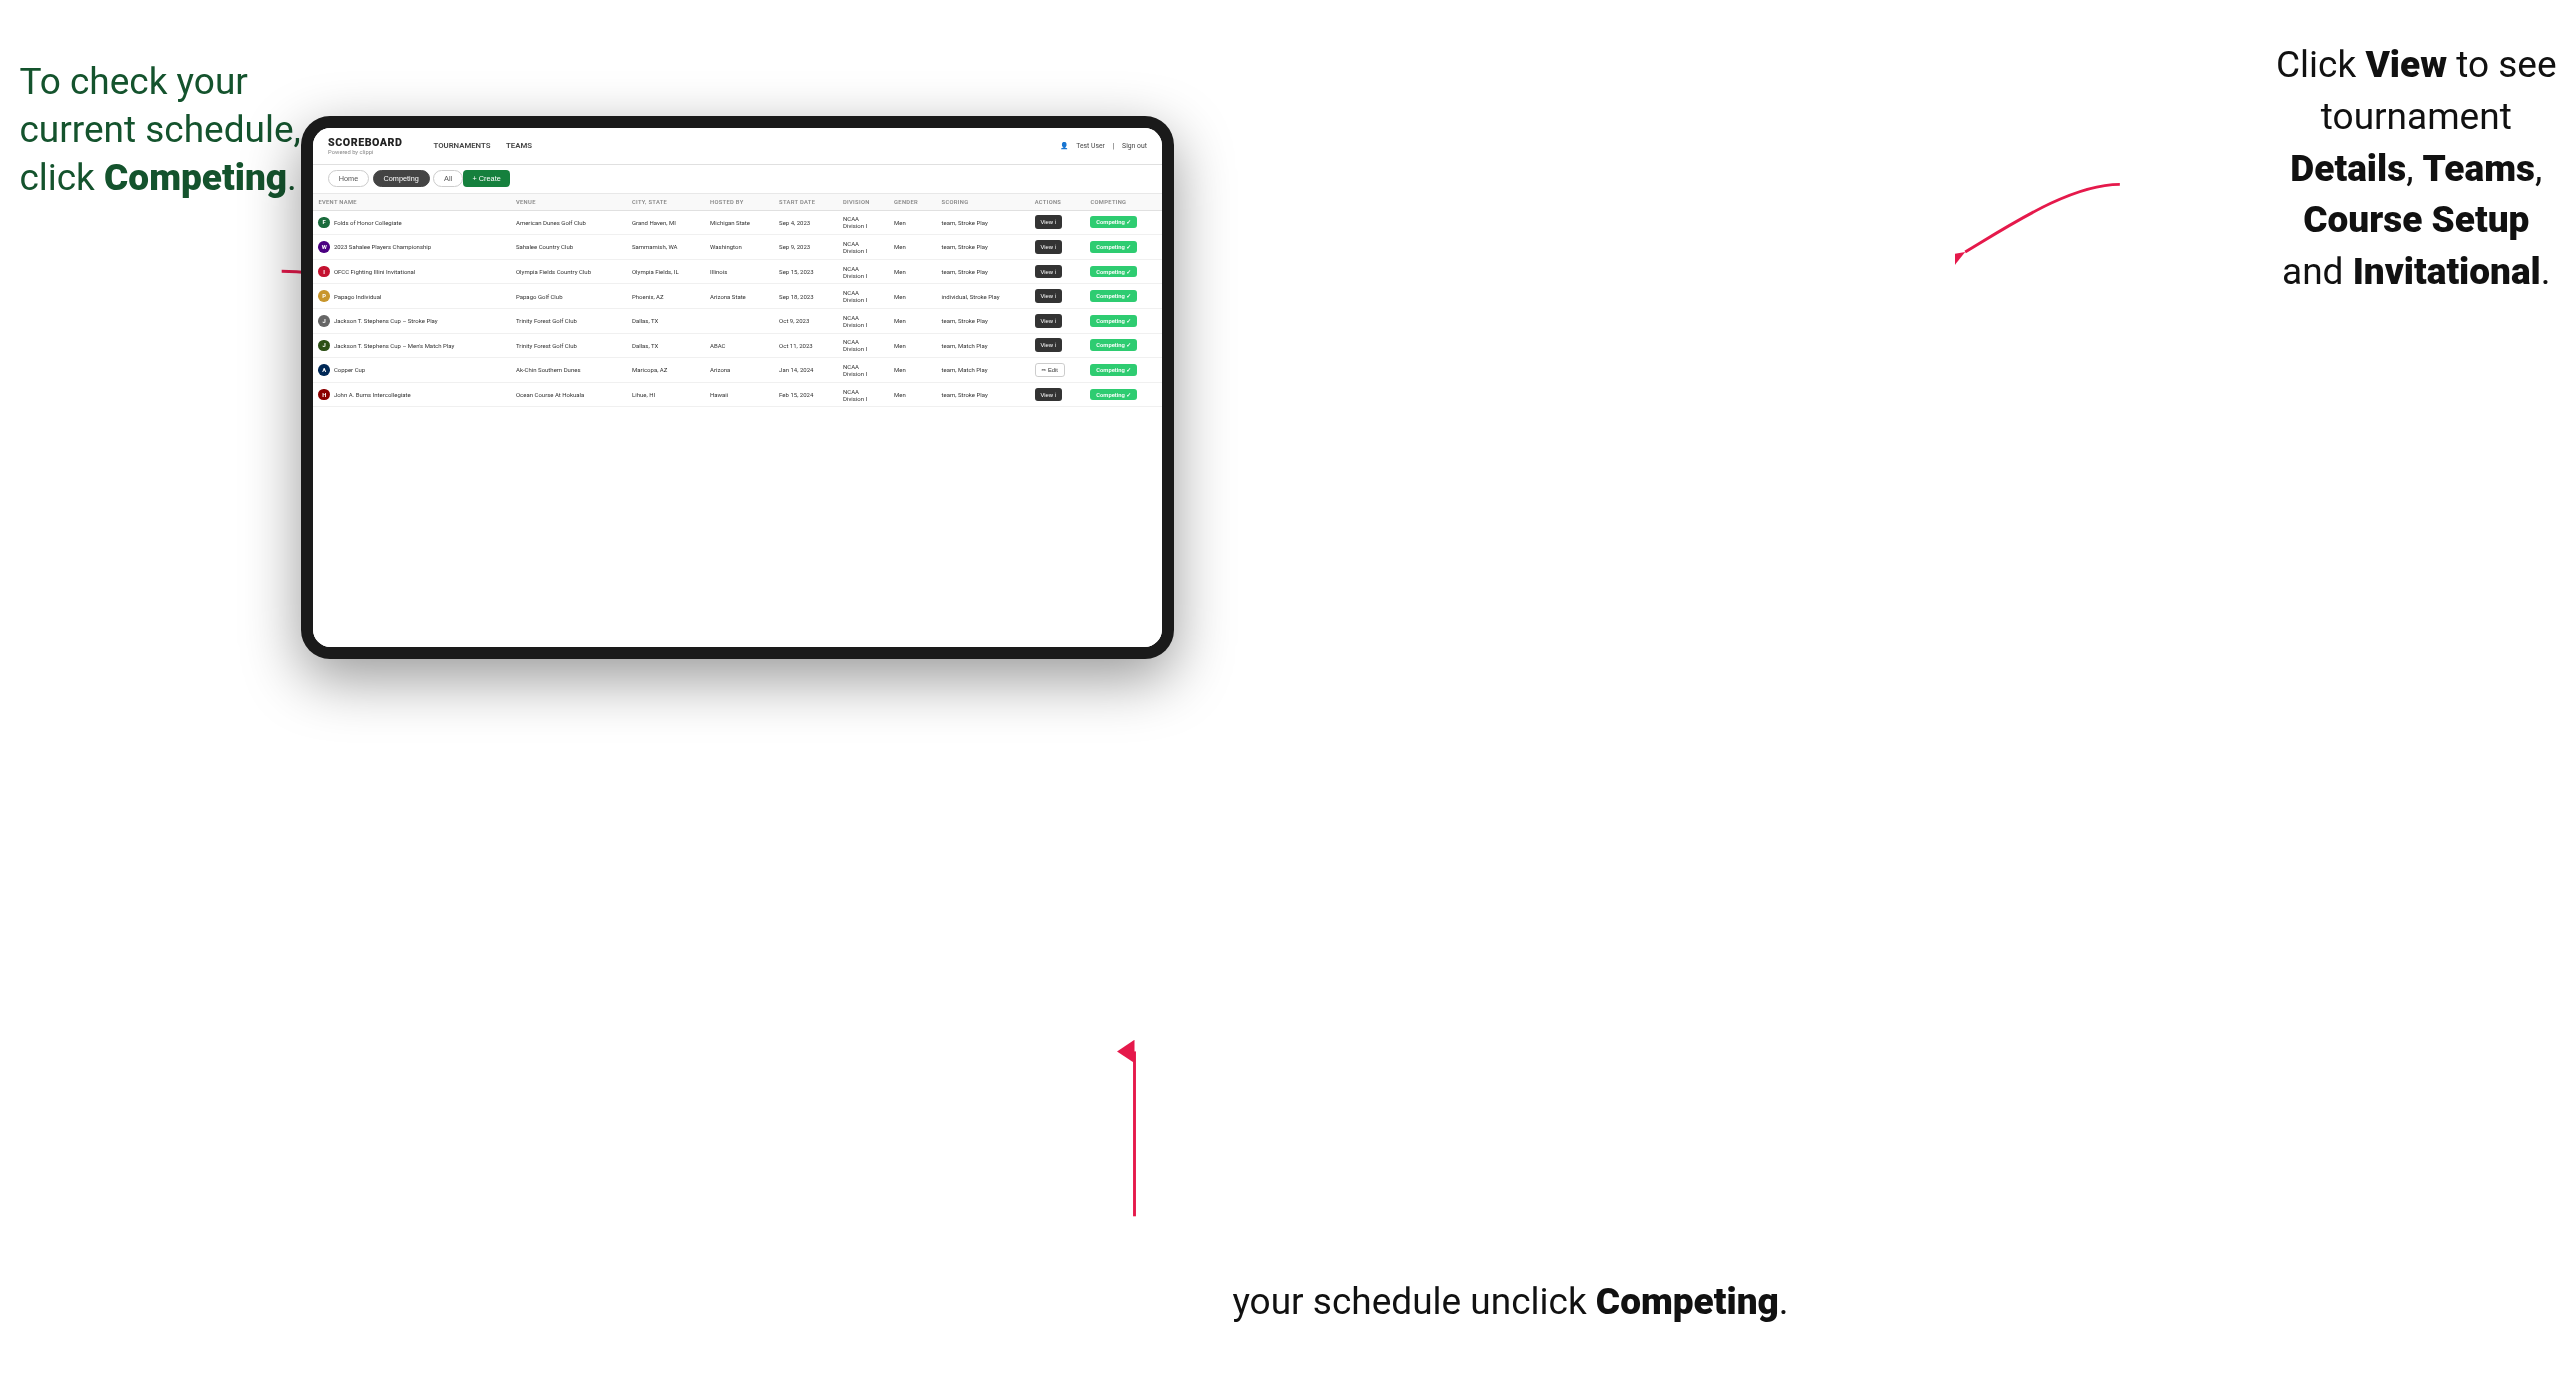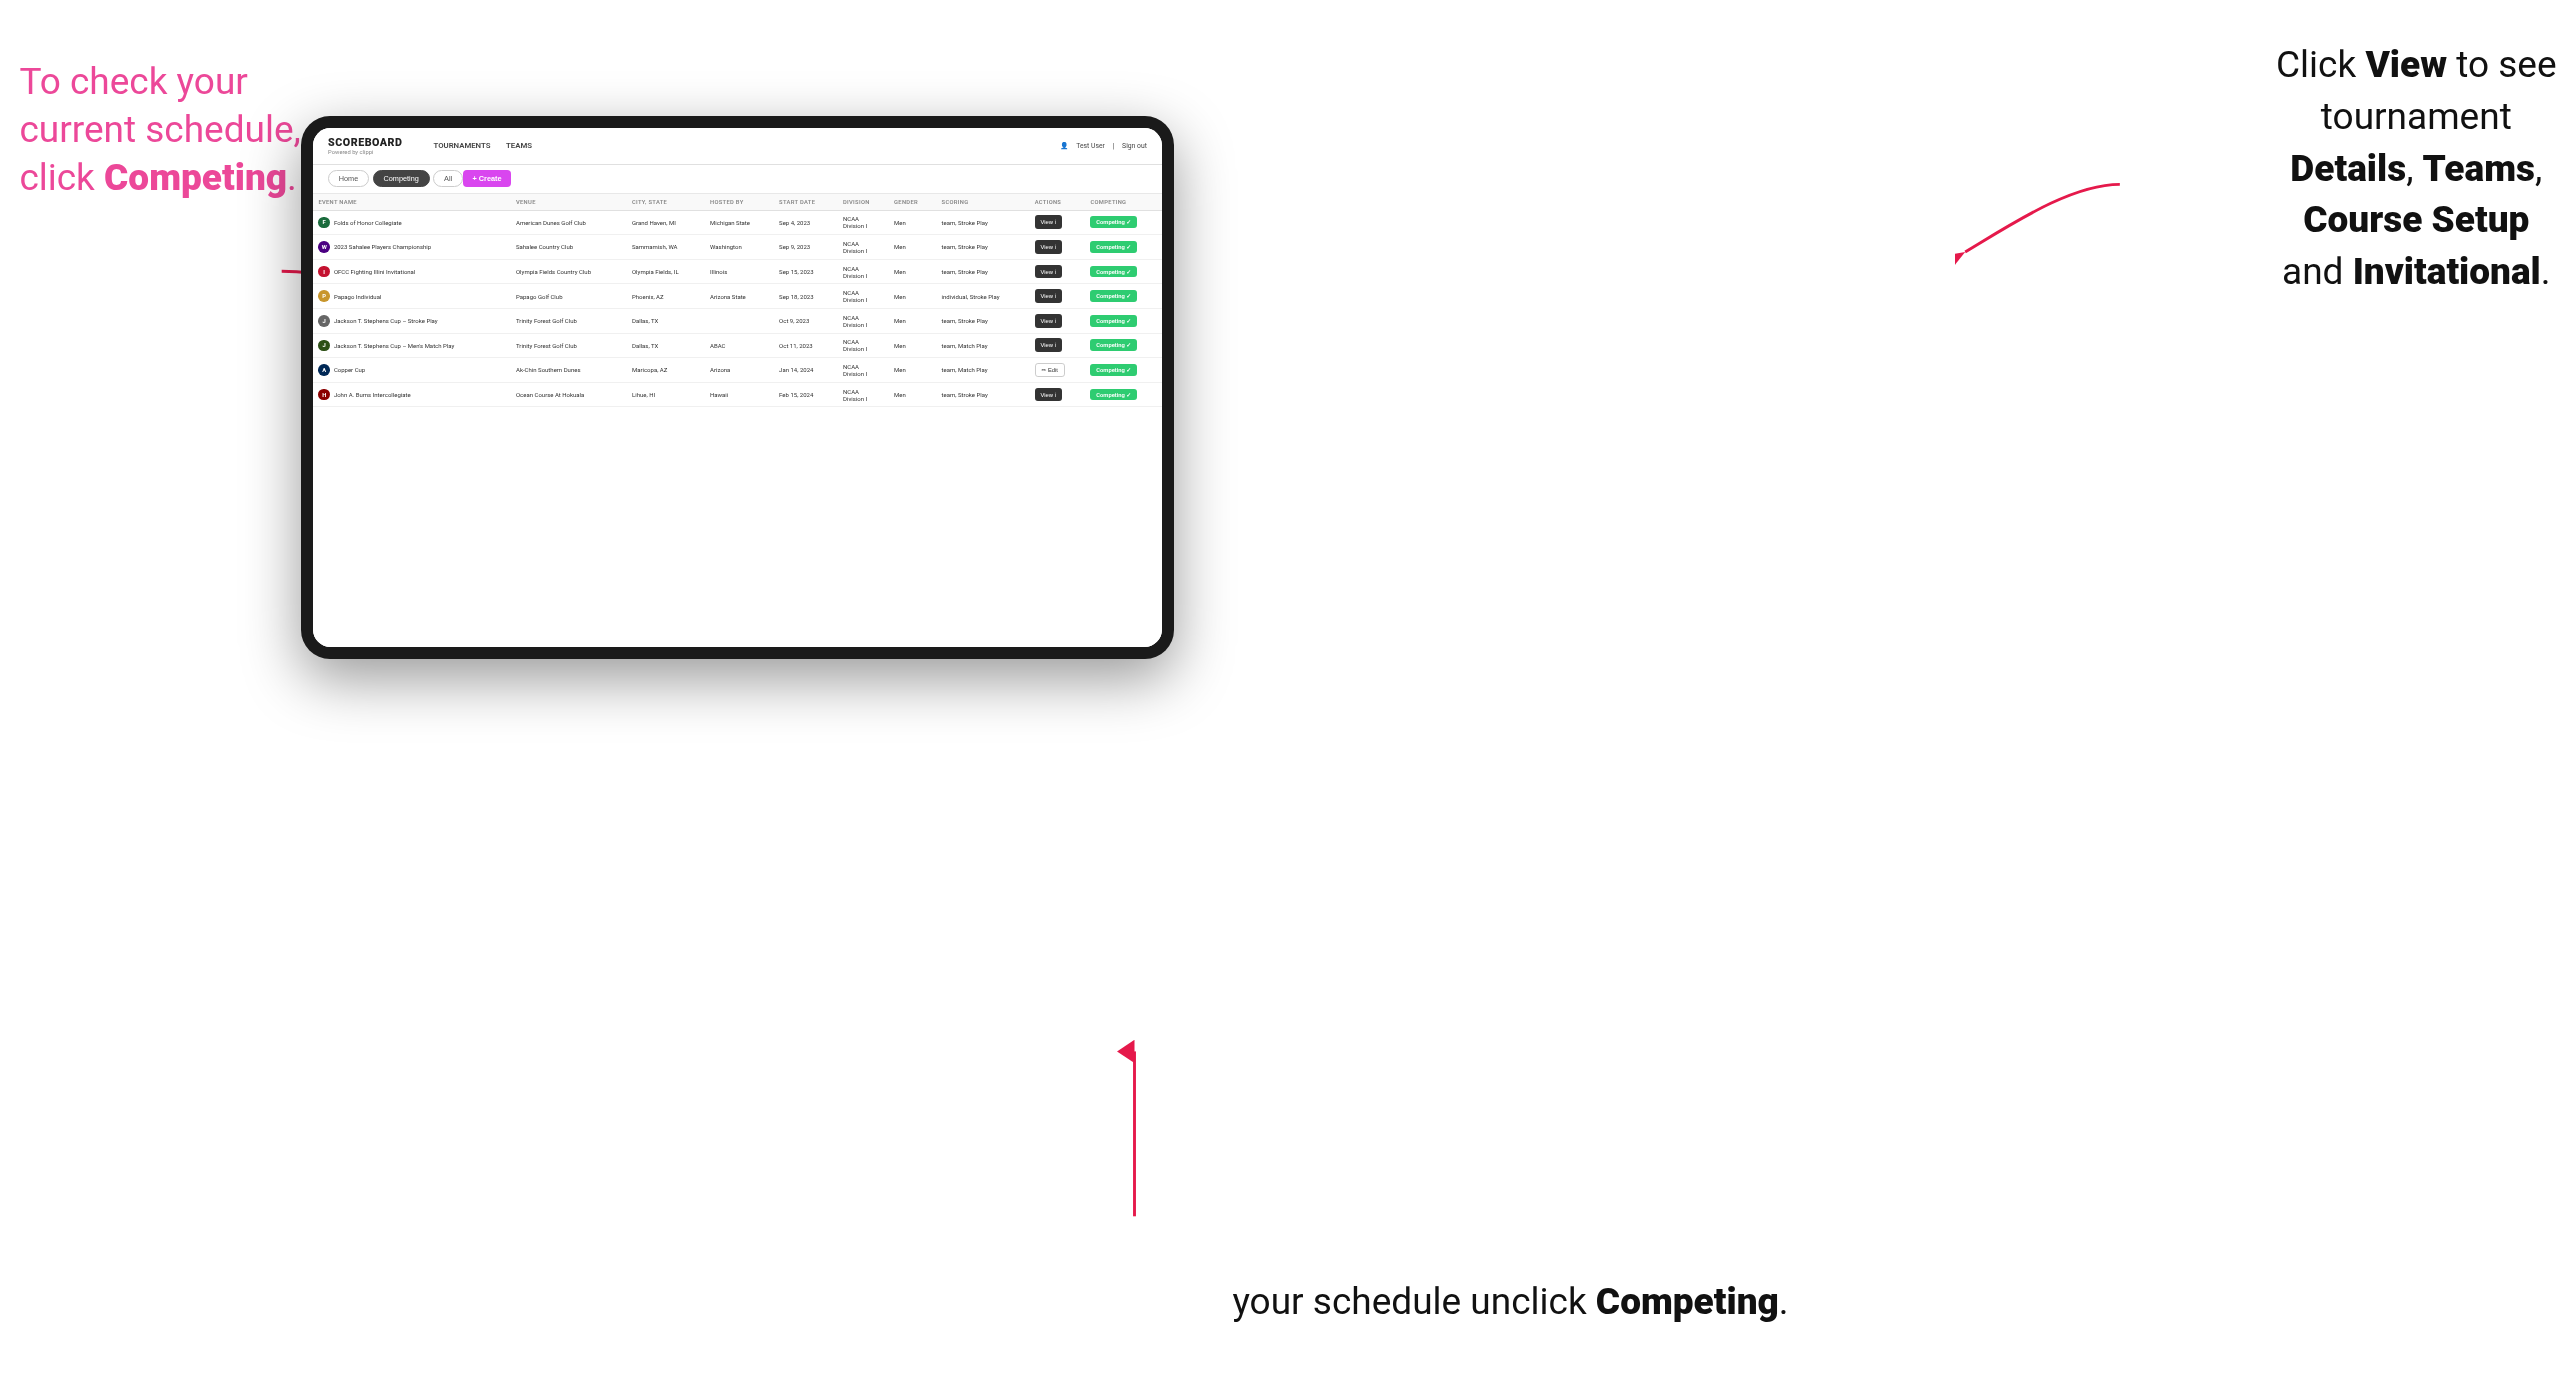--- a/index.html
+++ b/index.html
@@ -12,21 +12,21 @@
       overflow: hidden;
     }
 
     
     .annotation-top-left {
       position: absolute;
       top: 58px;
       left: 19.4px;
       font-size: 37px;
       line-height: 1.3;
-      color: #ec4899;
+      color: #14532d;
       max-width: 330px;
     }
     .annotation-top-left strong { font-weight: 900; }
 
     .annotation-top-right {
       position: absolute;
       top: 39px;
       right: 19.4px;
       font-size: 37px;
       line-height: 1.4;
@@ -136,28 +136,28 @@
       border: 1px solid #ccc;
       background: #fff;
       color: #555;
     }
     .tab.active {
       background: #444;
       color: #fff;
       border-color: #444;
     }
     .btn-create {
-      background: #d946ef;
+      background: #15803d;
       color: #fff;
       border: none;
       border-radius: 3.9px;
       padding: 3.9px 9.7px;
       font-size: 7.3px;
       cursor: pointer;
-      font-weight: 700;
+      font-weight: 400;
     }
 
     
     .table-container {
       flex: 1;
       overflow: auto;
       background: #fff;
     }
     table {
       width: 100%;

